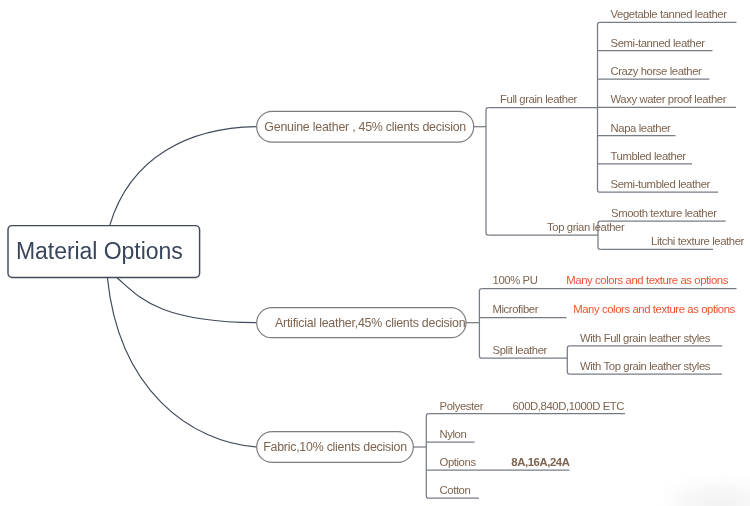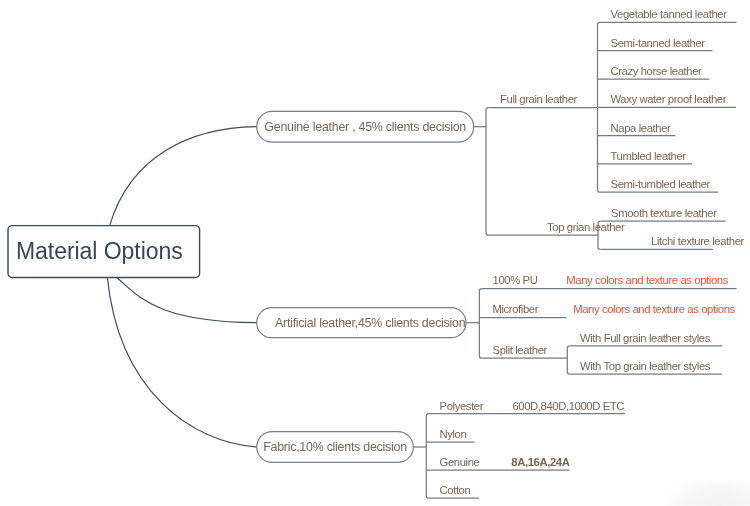--- a/index.html
+++ b/index.html
@@ -102,16 +102,16 @@
     <div class="note-label" style="left: 573.2px; top: 304.4px;">Many colors and texture as options</div>
     <div class="leaf-label" style="left: 492.5px; top: 345.1px;">Split leather</div>
     <div class="leaf-label" style="left: 580px; top: 332.7px;">With Full grain leather styles</div>
     <div class="leaf-label" style="left: 580px; top: 360.9px;">With Top grain leather styles</div>
     <div class="pill" style="left: 256.7px; top: 431.55px; width: 156.6px; height: 30.9px;">
       <span class="pill-label">Fabric,10% clients decision</span>
     </div>
     <div class="leaf-label" style="left: 439.5px; top: 400.6px;">Polyester</div>
     <div class="leaf-label" style="left: 512.4px; top: 400.6px;">600D,840D,1000D ETC</div>
     <div class="leaf-label" style="left: 439.5px; top: 429.1px;">Nylon</div>
-    <div class="leaf-label" style="left: 439.5px; top: 457.1px;">Genuine</div>
+    <div class="leaf-label" style="left: 439.5px; top: 457.1px;">Options</div>
     <div class="leaf-label" style="left: 511.3px; top: 457.1px; font-weight: bold;">8A,16A,24A</div>
     <div class="leaf-label" style="left: 439.5px; top: 485.1px;">Cotton</div>
   </div>
 
 </body></html>

